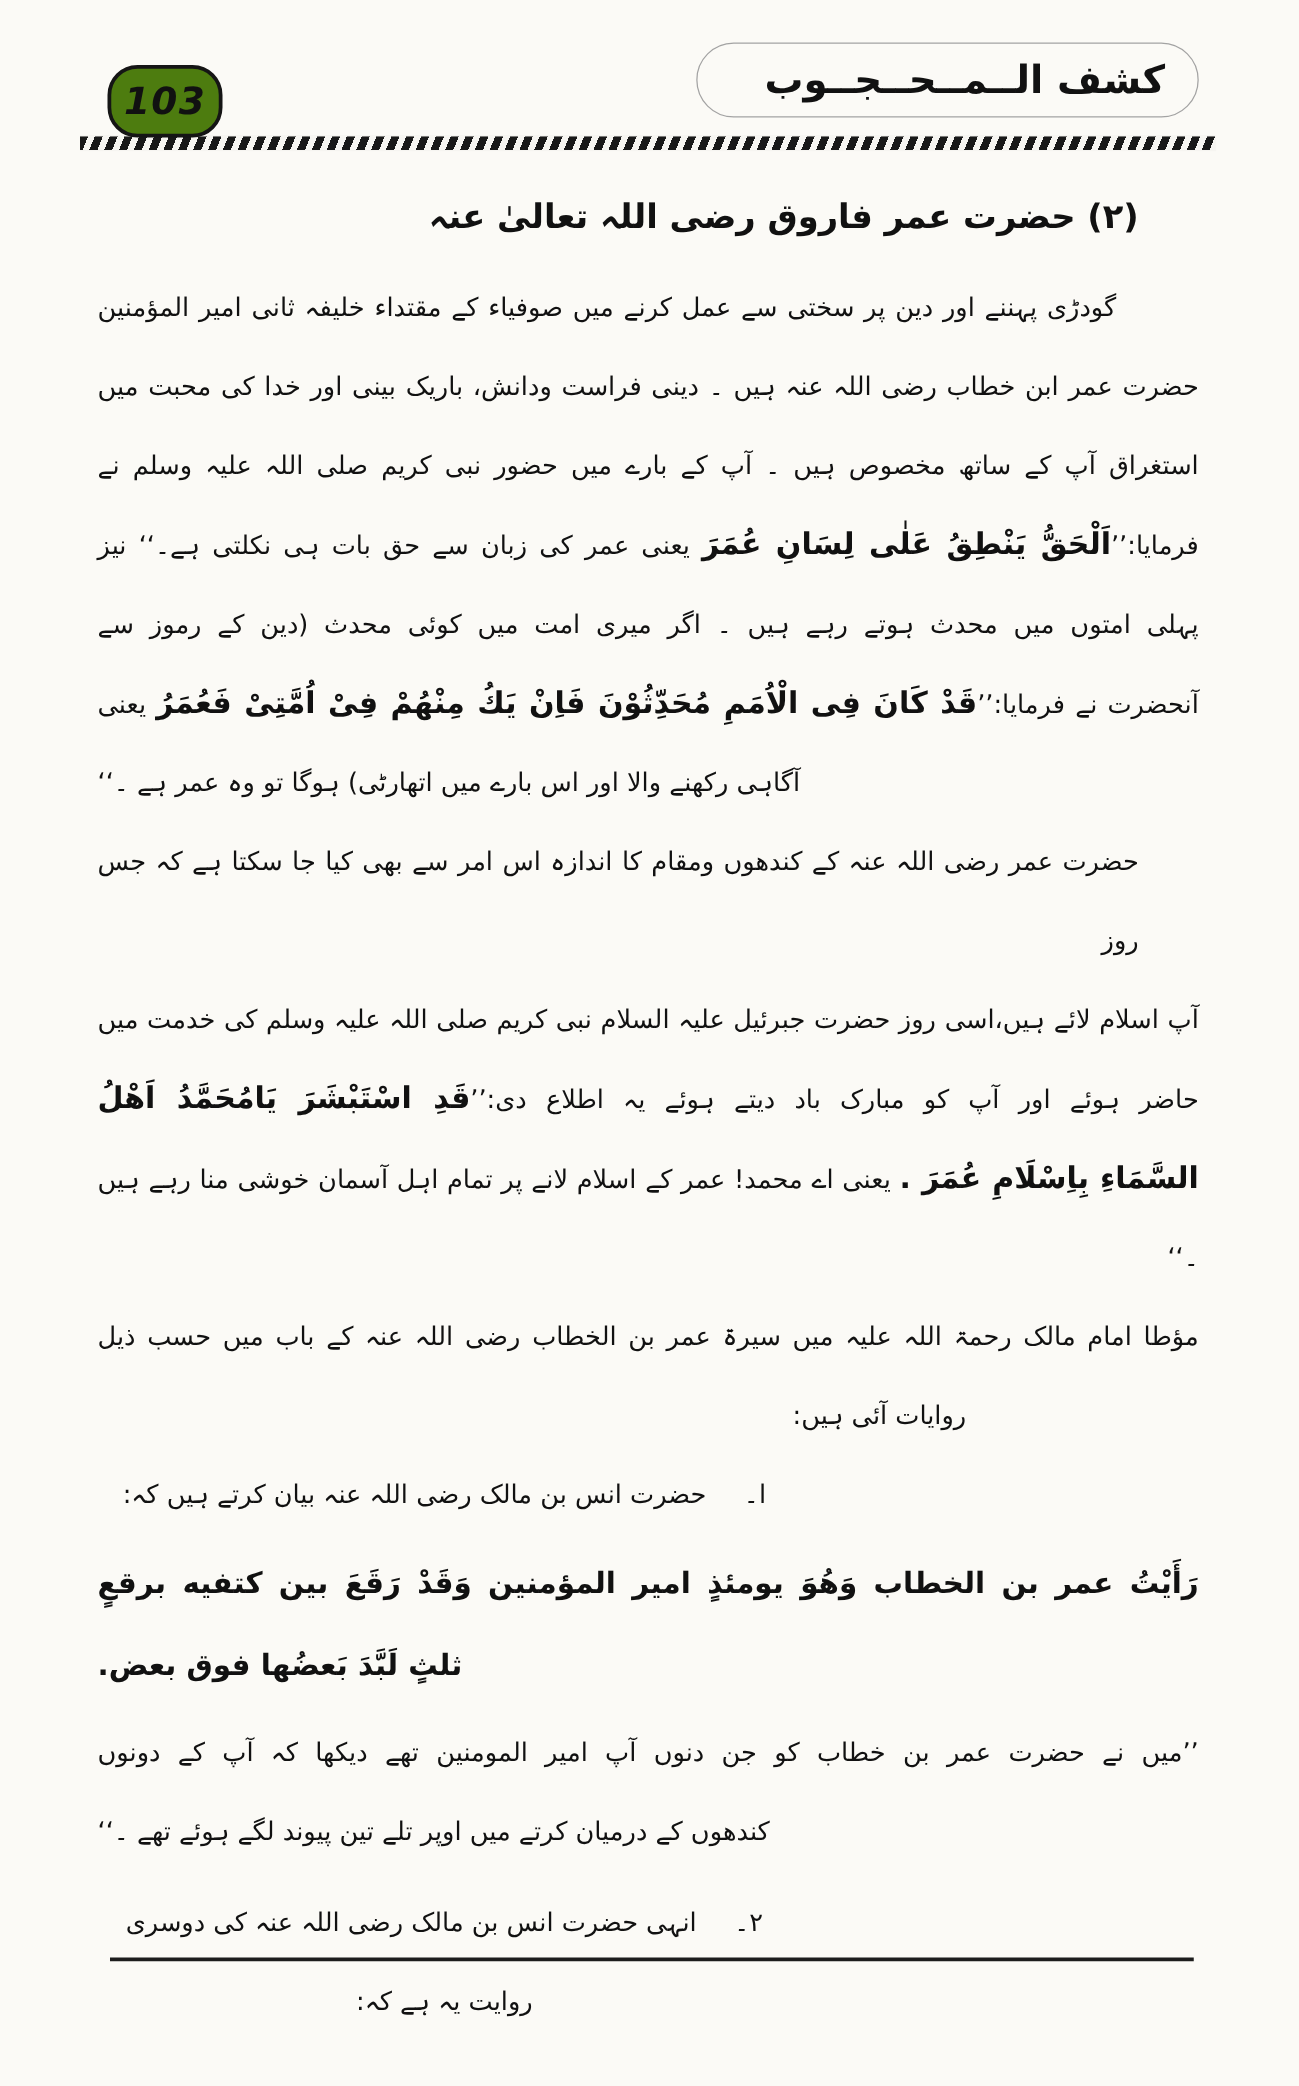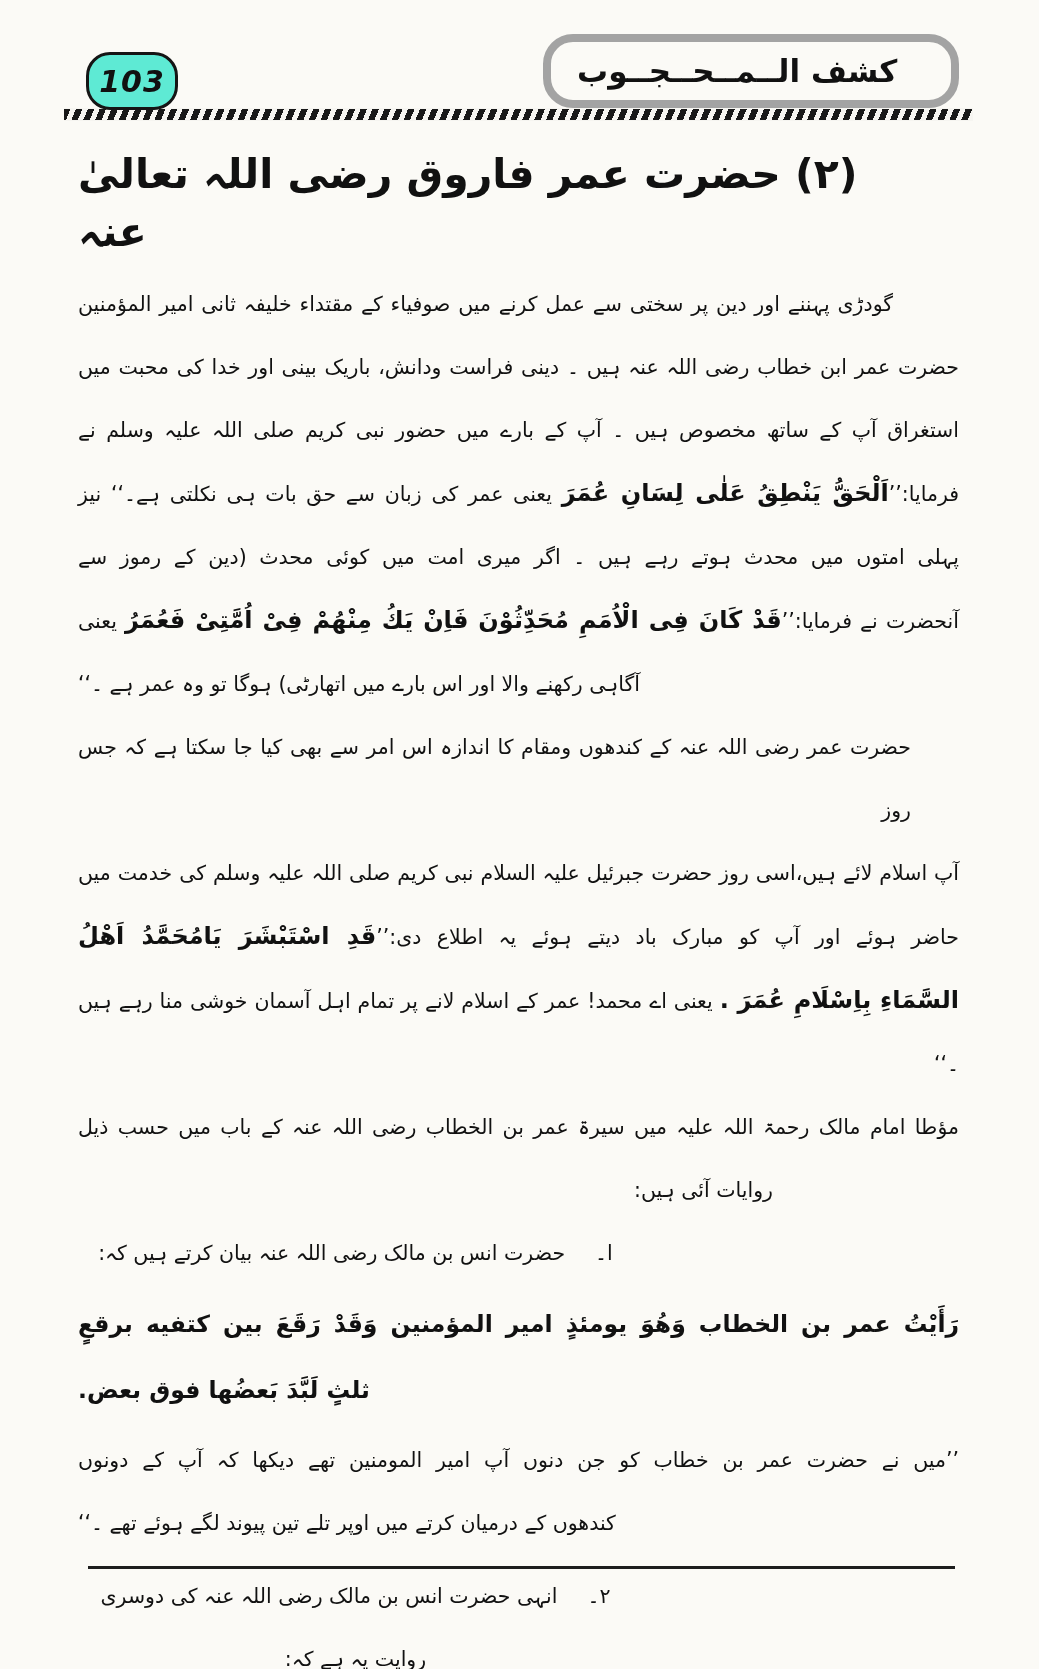--- a/index.html
+++ b/index.html
@@ -10,38 +10,38 @@
     font-family:"DejaVu Sans",sans-serif;color:#111;
     overflow:hidden;
   }
   
   .header{display:flex;direction:ltr;justify-content:space-between;align-items:flex-start;height:72px;}
   .page-num-badge{
     margin-top:18px;margin-left:8px;width:86px;height:52px;
     border:3px solid #151515;border-radius:24px;
     display:flex;align-items:center;justify-content:center;
     font-size:30px;font-weight:bold;font-style:italic;letter-spacing:1px;
-    background:#5eead4;
+    background:#4d7c0f;
   }
   .title-badge{
     height:58px;min-width:348px;padding:0 26px;
-    border:8px solid #a3a3a3;border-radius:30px;
-    display:flex;align-items:center;justify-content:flex-end;
+    border:1px solid #a3a3a3;border-radius:30px;
+    display:flex;align-items:center;justify-content:flex-start;
     font-size:31px;font-weight:bold;direction:rtl;
     background:#fbfaf6;
   }
   .hatch{
     height:11px;margin:2px -14px 0 -14px;
     background:repeating-linear-gradient(112deg,#181818 0 6px,#f6f5f1 6px 11px);
     border-top:1px solid #f6f5f1;border-bottom:1px solid #f6f5f1;
   }
   
   .heading{
-    direction:rtl;text-align:left;padding-right:48px;margin-top:24px;
-    font-size:41px;font-weight:600;line-height:58px;
+    direction:rtl;text-align:right;padding-right:48px;margin-top:24px;
+    font-size:27px;font-weight:600;line-height:58px;
   }
   
   .body{direction:rtl;margin-top:12px;font-size:20.5px;}
   .line{margin:0;line-height:63px;}
   .full{text-align:justify;text-align-last:justify;-moz-text-align-last:justify;}
   .flush-left{text-align:left;}
   .alright{text-align:right;}
   .indent-lg{padding-right:66px;}
   .indent-md{padding-right:48px;}
   .rivayat{padding-right:186px;}

